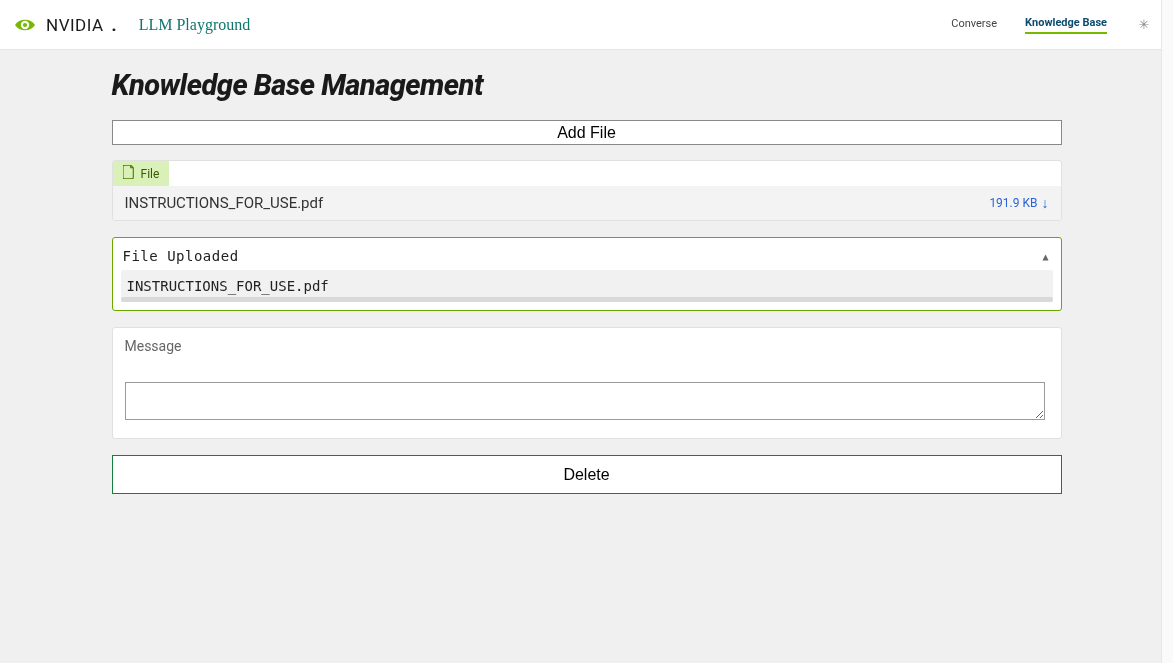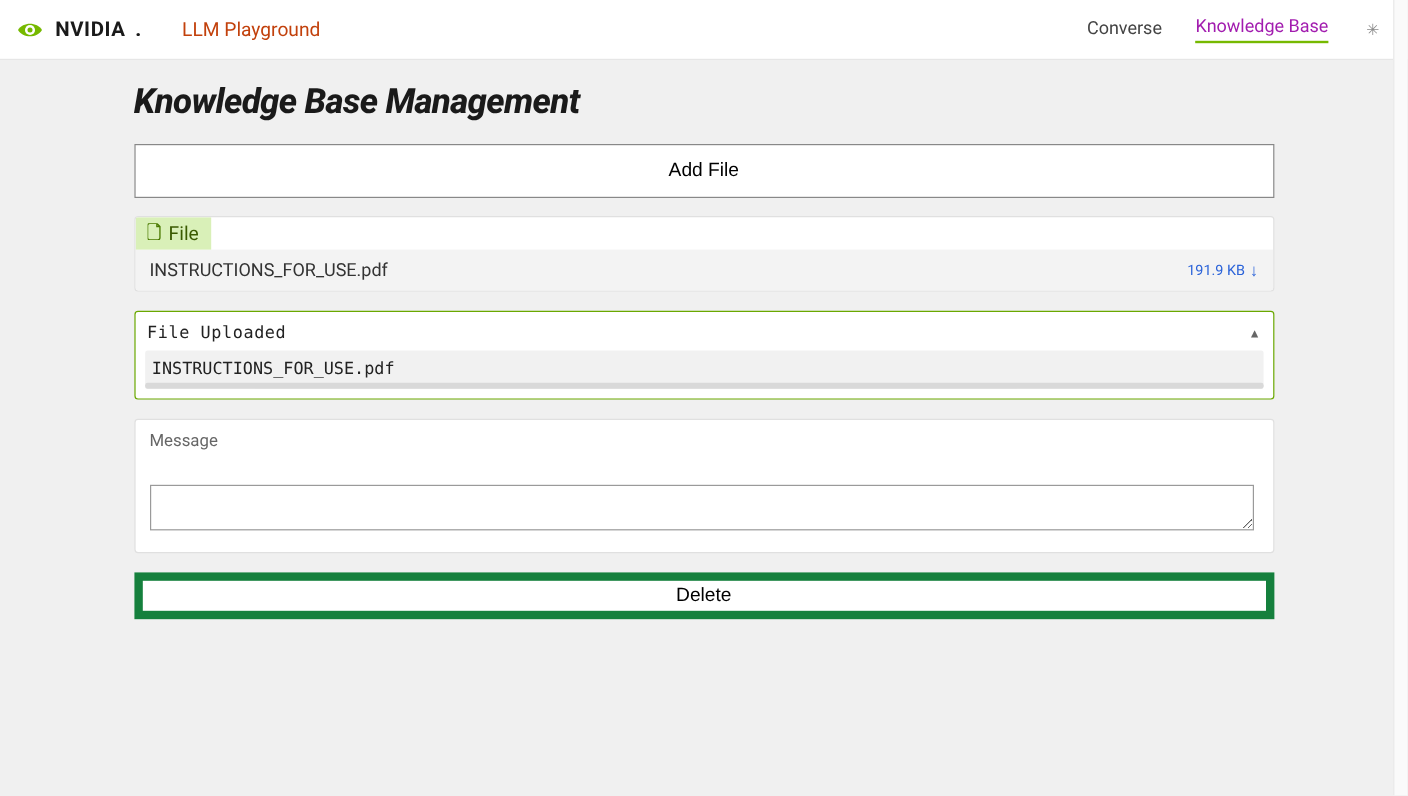--- a/index.html
+++ b/index.html
@@ -24,46 +24,47 @@
     border-bottom: 1px solid #e6e6e6;
     display: flex;
     align-items: center;
     padding: 0 20px 0 14px;
   }
   .brand {
     display: flex; align-items: center; gap: 8px;
   }
   .nvidia-eye svg { display: block; }
   .brand-word {
-    font-weight: 700;
+    font-weight: 400;
     font-size: 17px;
     letter-spacing: 0.5px;
     margin-left: 2px;
   }
   .brand-dot {
     font-size: 17px; font-weight: 800;
   }
   .app-title {
-    margin-left: 26px;
+    margin-left: 14px;
     font-size: 16px;
-    color: #c2410c;
+    color: #0f766e;
+    font-family: Liberation Serif, serif;
   }
   .header-spacer { flex: 1; }
   .nav {
     display: flex; align-items: center; gap: 28px;
   }
   .nav-link {
-    font-size: 15px;
+    font-size: 11px;
     color: #444;
     cursor: pointer;
     padding-bottom: 3px;
   }
   .nav-link.active {
-    color: #a21caf;
-    font-weight: 400;
+    color: #0c4a6e;
+    font-weight: 700;
     border-bottom: 2px solid #76b900;
   }
   .theme-toggle {
     width: 18px; height: 18px;
     display: flex; align-items: center; justify-content: center;
     color: #8a8a8a; cursor: pointer;
     font-size: 13px;
   }
 
   
@@ -75,21 +76,21 @@
   .page-title {
     font-size: 29px;
     font-weight: 800;
     letter-spacing: -0.5px;
     margin: 0 0 18px 0;
     font-style: italic;
   }
 
   .add-file-btn {
     width: 100%;
-    height: 45px;
+    height: 25px;
     background: #fff;
     border: 1px solid #888;
     font-size: 16px;
     cursor: pointer;
     display: flex; align-items: center; justify-content: center;
   }
 
   
   .file-card {
     margin-top: 15px;
@@ -99,21 +100,21 @@
     overflow: hidden;
   }
   .file-card-header {
     display: flex;
     padding: 0;
   }
   .file-chip {
     display: inline-flex; align-items: center; gap: 6px;
     background: #d9f0b8;
     color: #3a5a00;
-    font-size: 16px;
+    font-size: 12px;
     padding: 4px 10px;
     margin: 0;
     border-bottom-right-radius: 0;
   }
   .file-chip svg { width: 12px; height: 14px; }
   .file-row {
     display: flex; align-items: center;
     background: #f3f3f3;
     padding: 8px 12px;
     font-size: 15px;
@@ -194,21 +195,21 @@
     font-size: 14px;
     padding: 6px;
   }
 
   
   .delete-btn {
     margin-top: 16px;
     width: 100%;
     height: 39px;
     background: #fff;
-    border: 7px solid #15803d;
+    border: 1px solid #15803d;
     font-size: 16px;
     cursor: pointer;
   }
 
   
   .scroll-stub {
     position: absolute;
     top: 0; right: 0; bottom: 0;
     width: 12px;
     background: #fafafa;

